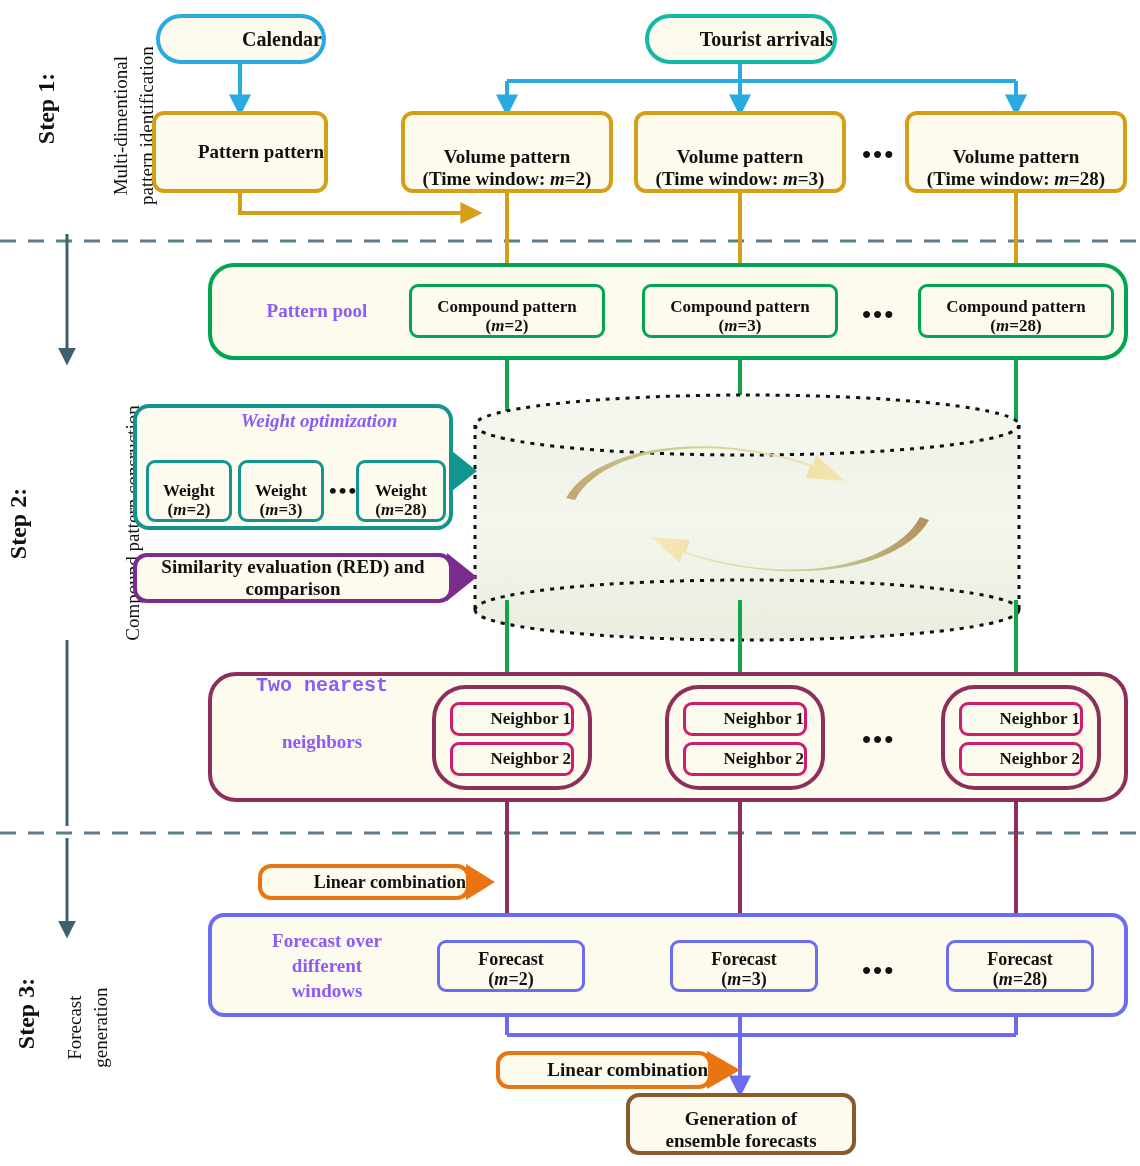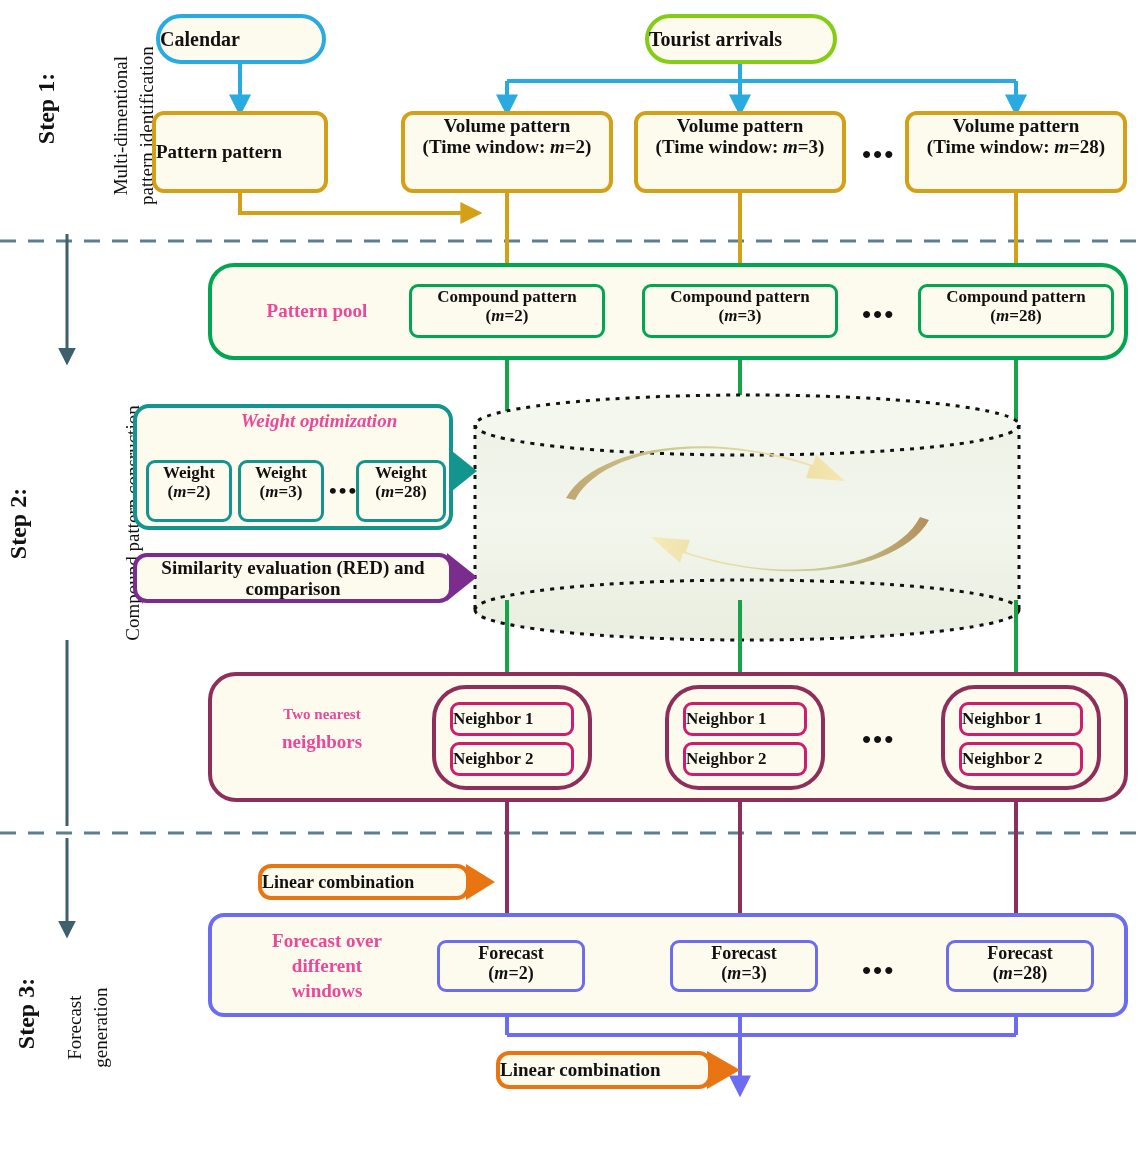--- a/index.html
+++ b/index.html
@@ -1,24 +1,24 @@
 <!DOCTYPE html>
 <html><head>
 <meta charset="utf-8">
 <style>
   html,body{margin:0;padding:0;background:#fff;}
   body{width:1140px;height:1166px;font-family:"Liberation Serif",serif;overflow:hidden;}
   #stage{position:relative;width:1140px;height:1166px;}
   svg.layer{position:absolute;left:0;top:0;width:1140px;height:1166px;pointer-events:none;}
-  .box{position:absolute;box-sizing:border-box;display:flex;align-items:center;justify-content:flex-start;
+  .box{position:absolute;box-sizing:border-box;display:flex;align-items:center;justify-content:flex-end;
        text-align:center;font-weight:bold;color:#111;background:#fdfaee;line-height:1.12;}
   .pill{border-radius:999px;}
   .rbox{border-radius:12px;}
   .rbox-s{border-radius:9px;}
-  .lbl{position:absolute;font-weight:bold;color:#ec4899;text-align:center;line-height:1.15;}
+  .lbl{position:absolute;font-weight:bold;color:#8b5cf6;text-align:center;line-height:1.15;}
   .vtext{position:absolute;transform-origin:center center;white-space:nowrap;color:#111;text-align:center;}
   .dots{position:absolute;font-weight:bold;letter-spacing:2px;color:#111;}
   .italic{font-style:italic;}
   .grp{position:absolute;box-sizing:border-box;background:#fdfaee;}
 </style>
 </head>
 <body>
 
 <div id="stage">
 
@@ -120,21 +120,21 @@
   <div class="vtext" style="left:-55px;top:512px;width:320px;font-size:19px;transform:rotate(-90deg);margin-left:28px;">Compound pattern consruction</div>
 
   <div class="vtext" style="left:-34px;top:1000px;width:120px;font-size:24px;font-weight:bold;transform:rotate(-90deg);">Step 3:</div>
   <div class="vtext" style="left:-30px;top:1002px;width:180px;font-size:19px;transform:rotate(-90deg);white-space:pre;line-height:1.35;margin-left:28px;">Forecast
 generation</div>
 
   <div class="box pill" style="left:156px;top:14px;width:170px;height:50px;border:4px solid #29abe2;font-size:20px;">
     <span>Calendar</span>
   </div>
 
-  <div class="box pill" style="left:645px;top:14px;width:192px;height:50px;border:4px solid #84cc16;font-size:20px;">
+  <div class="box pill" style="left:645px;top:14px;width:192px;height:50px;border:4px solid #14b8a6;font-size:20px;">
     <span>Tourist arrivals</span>
   </div>
 
   <div class="box rbox" style="left:152px;top:111px;width:176px;height:82px;border:4px solid #d4a017;font-size:19px;">
     <span>Pattern pattern</span>
   </div>
 
   <div class="box rbox" style="left:401px;top:111px;width:212px;height:82px;border:4px solid #d4a017;font-size:19px;flex-direction:column;">
     <span>Volume pattern</span>
     <span>(Time window: <i>m</i>=2)</span>
@@ -190,21 +190,21 @@
     <span>(<i>m</i>=28)</span>
   </div>
   <div class="dots" style="left:329px;top:478px;font-size:22px;">•••</div>
 
   <div class="box rbox" style="left:133px;top:553px;width:320px;height:50px;border:4px solid #7b2d8e;border-radius:14px;font-size:19px;flex-direction:column;">
     <span>Similarity evaluation (RED) and</span>
     <span>comparison</span>
   </div>
 
   <div class="grp rbox" style="left:208px;top:672px;width:920px;height:130px;border:4px solid #8e2f5b;border-radius:28px;"></div>
-  <div class="lbl" style="left:232px;top:706px;width:180px;font-size:15px;">Two nearest</div>
+  <div class="lbl" style="left:232px;top:674px;width:180px;font-size:20px;font-family:Liberation Mono, monospace;">Two nearest</div>
   <div class="lbl" style="left:232px;top:731px;width:180px;font-size:19px;">neighbors</div>
 
   <div class="grp" style="left:432px;top:685px;width:160px;height:105px;border:4px solid #8e2f5b;border-radius:34px;"></div>
   <div class="box rbox-s" style="left:450px;top:702px;width:124px;height:34px;border:3px solid #cf1d6e;font-size:17px;">
     <span>Neighbor 1</span>
   </div>
   <div class="box rbox-s" style="left:450px;top:742px;width:124px;height:34px;border:3px solid #cf1d6e;font-size:17px;">
     <span>Neighbor 2</span>
   </div>
 
@@ -250,14 +250,18 @@
   <div class="box rbox-s" style="left:946px;top:940px;width:148px;height:52px;border:3px solid #6c6cf0;font-size:18px;flex-direction:column;">
     <span>Forecast</span>
     <span>(<i>m</i>=28)</span>
   </div>
   <div class="dots" style="left:862px;top:956px;font-size:26px;">•••</div>
 
   <div class="box rbox" style="left:496px;top:1051px;width:216px;height:38px;border:4px solid #e87511;border-radius:13px;font-size:19px;">
     <span>Linear combination</span>
   </div>
 
+  <div class="box rbox" style="left:626px;top:1093px;width:230px;height:62px;border:4px solid #8a5a2b;border-radius:13px;font-size:19px;flex-direction:column;">
+    <span>Generation of</span>
+    <span>ensemble forecasts</span>
+  </div>
 
 </div>
 
 </body></html>

